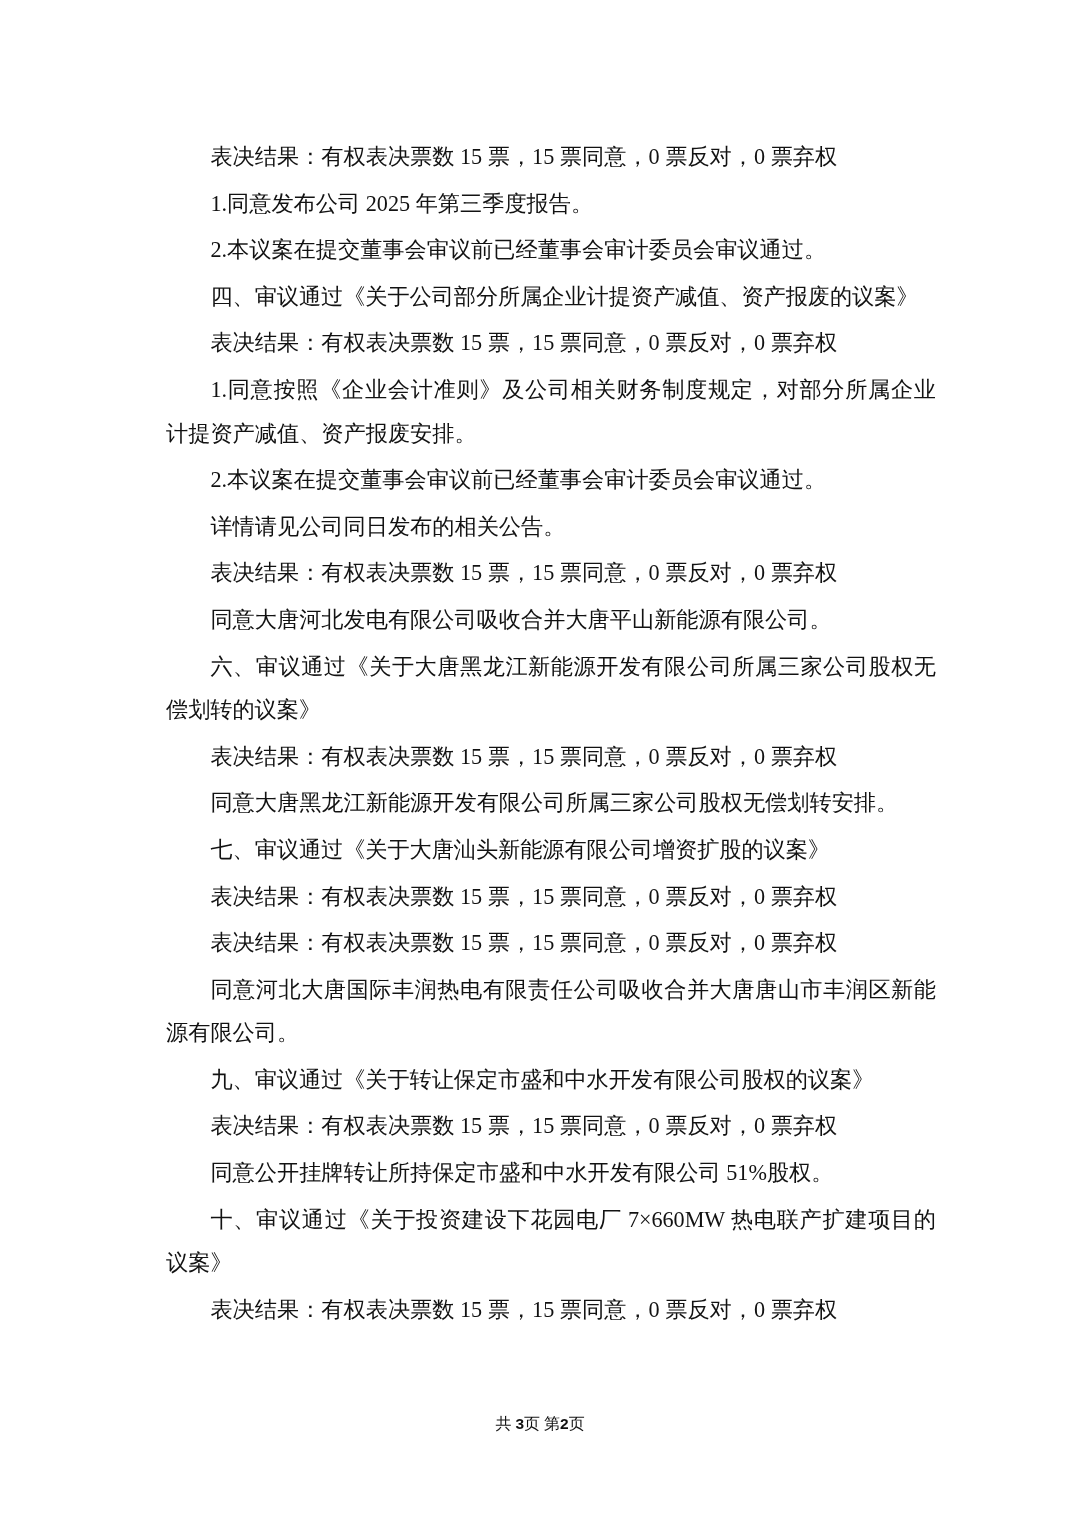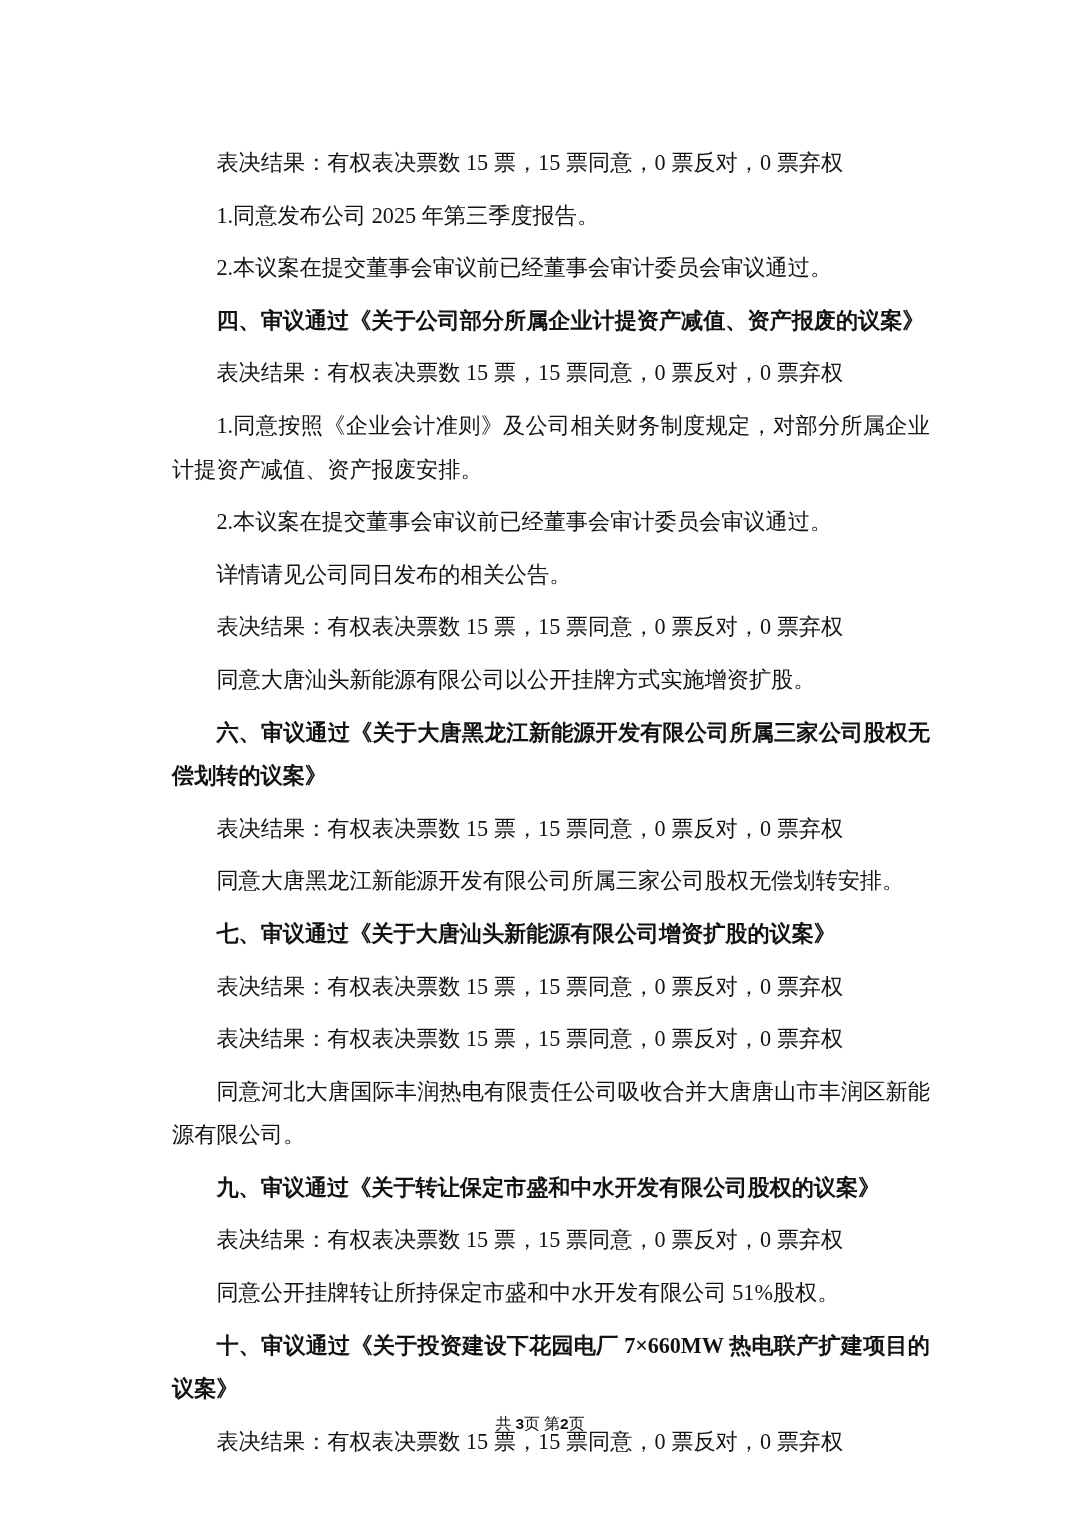--- a/index.html
+++ b/index.html
@@ -16,30 +16,30 @@
     font-family: "Liberation Serif", "DejaVu Serif", serif;
     color: #121212;
   }
   .content {
     position: absolute;
     left: 163px;
     top: 132px;
     width: 776px;
   }
   p.line {
-    margin: 9px;
+    margin: 3px;
     padding: 0;
     font-size: 22.2px;
     line-height: 43.6px;
     text-align: justify;
     text-indent: 2em;
     font-weight: normal;
   }
   p.line.bold {
-    font-weight: 700;
+    font-weight: 400;
     letter-spacing: -0.06px;
   }
   .footer {
     position: absolute;
     left: 0;
     top: 1412px;
     width: 1080px;
     text-align: center;
     font-size: 16px;
     line-height: 24px;
@@ -58,21 +58,21 @@
   <div class="content">
     <p class="line">表决结果：有权表决票数 15 票，15 票同意，0 票反对，0 票弃权</p>
     <p class="line">1.同意发布公司 2025 年第三季度报告。</p>
     <p class="line">2.本议案在提交董事会审议前已经董事会审计委员会审议通过。</p>
     <p class="line bold">四、审议通过《关于公司部分所属企业计提资产减值、资产报废的议案》</p>
     <p class="line">表决结果：有权表决票数 15 票，15 票同意，0 票反对，0 票弃权</p>
     <p class="line">1.同意按照《企业会计准则》及公司相关财务制度规定，对部分所属企业计提资产减值、资产报废安排。</p>
     <p class="line">2.本议案在提交董事会审议前已经董事会审计委员会审议通过。</p>
     <p class="line">详情请见公司同日发布的相关公告。</p>
     <p class="line">表决结果：有权表决票数 15 票，15 票同意，0 票反对，0 票弃权</p>
-    <p class="line">同意大唐汕头新能源有限公司以公开挂牌方式实施增资扩股。</p>
+    <p class="line">同意大唐河北发电有限公司吸收合并大唐平山新能源有限公司。</p>
     <p class="line bold">六、审议通过《关于大唐黑龙江新能源开发有限公司所属三家公司股权无偿划转的议案》</p>
     <p class="line">表决结果：有权表决票数 15 票，15 票同意，0 票反对，0 票弃权</p>
     <p class="line">同意大唐黑龙江新能源开发有限公司所属三家公司股权无偿划转安排。</p>
     <p class="line bold">七、审议通过《关于大唐汕头新能源有限公司增资扩股的议案》</p>
     <p class="line">表决结果：有权表决票数 15 票，15 票同意，0 票反对，0 票弃权</p>
     <p class="line">表决结果：有权表决票数 15 票，15 票同意，0 票反对，0 票弃权</p>
     <p class="line">同意河北大唐国际丰润热电有限责任公司吸收合并大唐唐山市丰润区新能源有限公司。</p>
     <p class="line bold">九、审议通过《关于转让保定市盛和中水开发有限公司股权的议案》</p>
     <p class="line">表决结果：有权表决票数 15 票，15 票同意，0 票反对，0 票弃权</p>
     <p class="line">同意公开挂牌转让所持保定市盛和中水开发有限公司 51%股权。</p>

